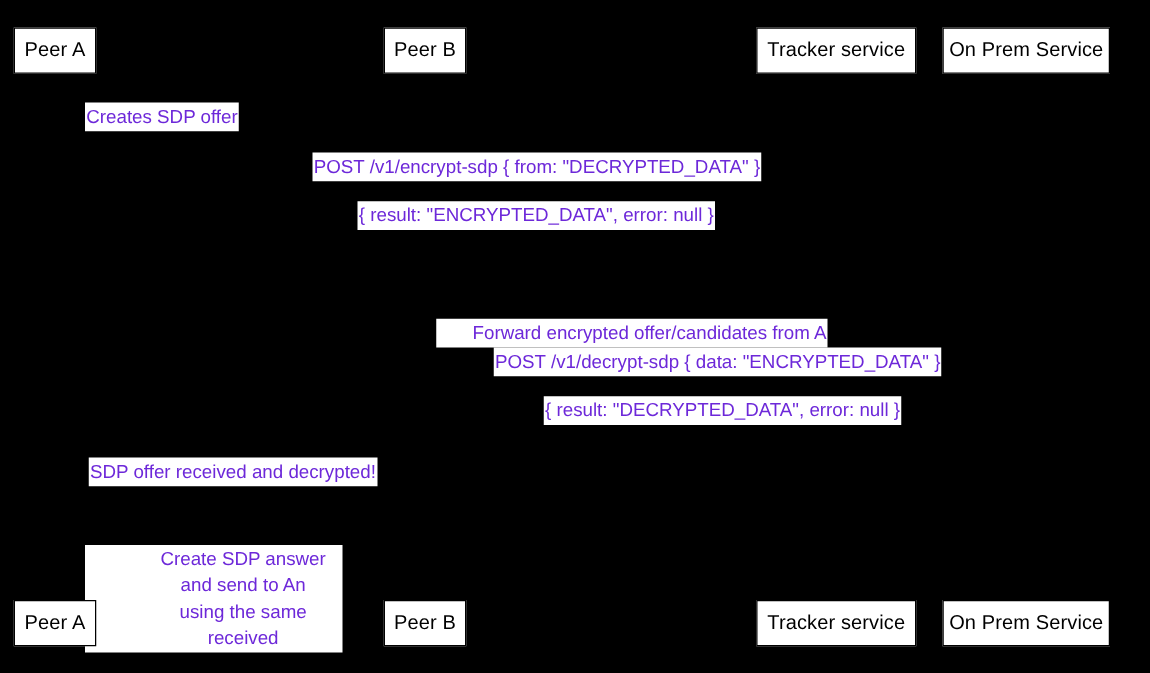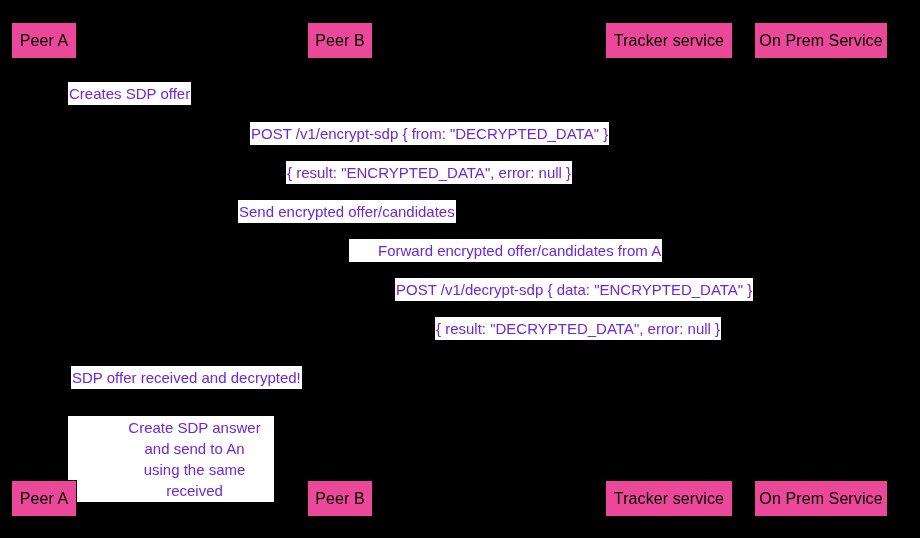--- a/index.html
+++ b/index.html
@@ -13,21 +13,21 @@
     height: 538px;
     background: #000000;
     overflow: hidden;
     font-family: "Liberation Sans", sans-serif;
   }
 
   
   .participant-box {
     position: absolute;
     box-sizing: border-box;
-    background: #ec4899;
+    background: #ffffff;
     color: #000000;
     border: 1px solid #000000;
     font-size: 16px;
     line-height: 36px;
     height: 37px;
     text-align: center;
     white-space: nowrap;
     letter-spacing: 0.1px;
   }
 
@@ -110,31 +110,30 @@
   <div class="participant-box" style="left:307px; top:22px; width:66px;">Peer B</div>
   <div class="participant-box" style="left:605px; top:22px; width:128px;">Tracker service</div>
   <div class="participant-box" style="left:754px; top:22px; width:134px;">On Prem Service</div>
 
   <div class="msg-label" style="left:68px; top:82px;">Creates SDP offer</div>
 
   <div class="msg-label" style="left:250px; top:122px;">POST /v1/encrypt-sdp { from: "DECRYPTED_DATA" }</div>
 
   <div class="msg-label" style="left:286px; top:161px;">{ result: "ENCRYPTED_DATA", error: null }</div>
 
-  <div class="msg-label" style="left:238px; top:200px;">Send encrypted offer/candidates</div>
 
-  <div class="msg-label" style="left:349px; top:239px;padding-left:29px;">Forward encrypted offer/candidates from A</div>
+  <div class="msg-label" style="left:349px; top:255px;padding-left:29px;">Forward encrypted offer/candidates from A</div>
 
   <div class="msg-label" style="left:395px; top:278px;text-align:right;">POST /v1/decrypt-sdp { data: "ENCRYPTED_DATA" }</div>
 
   <div class="msg-label" style="left:435px; top:317px;">{ result: "DECRYPTED_DATA", error: null }</div>
 
   <div class="msg-label" style="left:71px; top:366px;text-align:center;">SDP offer received and decrypted!</div>
 
-  <div class="msg-label two-line" style="left:68px; top:416px; width:206px;padding-left:48px;">
+  <div class="msg-label two-line" style="left:68px; top:436px; width:206px;padding-left:48px;">
     <span class="line">Create SDP answer and send to An</span>
     <span class="line">using the same received</span>
   </div>
 
   <div class="participant-box" style="left:11px;  top:480px; width:66px;">Peer A</div>
   <div class="participant-box" style="left:307px; top:480px; width:66px;">Peer B</div>
   <div class="participant-box" style="left:605px; top:480px; width:128px;">Tracker service</div>
   <div class="participant-box" style="left:754px; top:480px; width:134px;">On Prem Service</div>
 
 </div>

